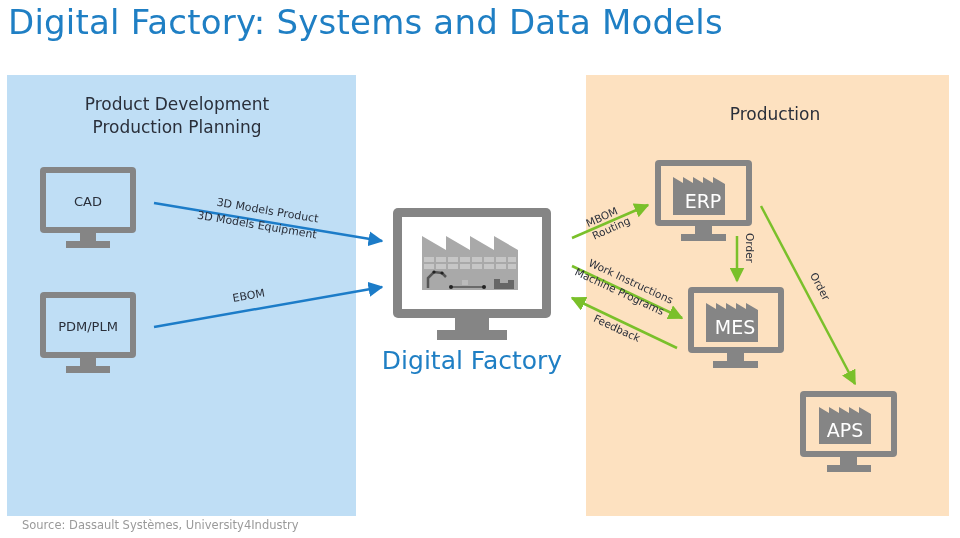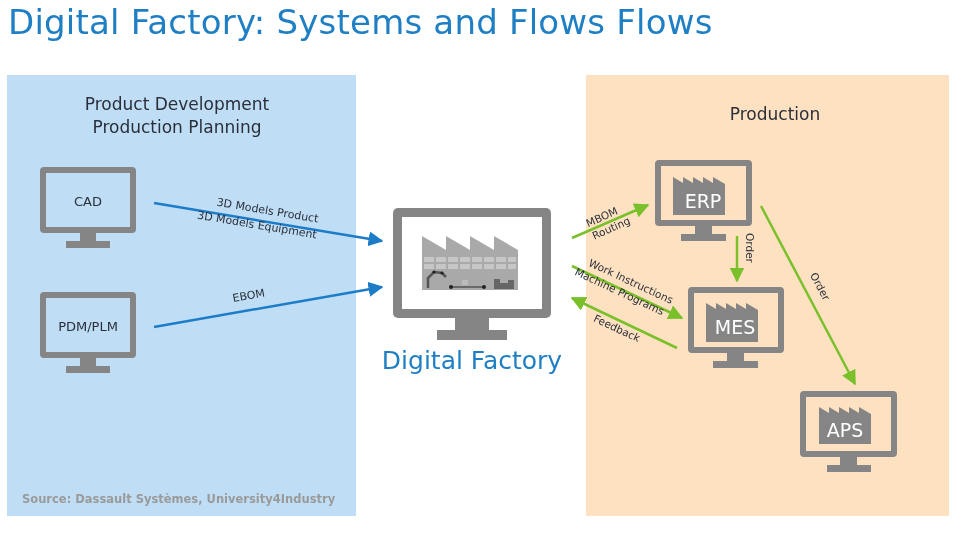--- a/index.html
+++ b/index.html
@@ -1,28 +1,28 @@
 <!DOCTYPE html>
 <html><head>
 <meta charset="utf-8">
 <style>
   html, body { margin: 0; padding: 0; background: #ffffff; }
   body { width: 960px; height: 538px; position: relative; overflow: hidden;
          font-family: "DejaVu Sans", sans-serif; }
   .title { position: absolute; left: 8px; top: 2px; font-size: 34px; color: #1f7fc4;
            letter-spacing: 0.2px; white-space: nowrap; font-family: "DejaVu Sans", sans-serif; }
-  .source { position: absolute; left: 22px; top: 492px; font-size: 11.5px; color: #9a9a9a;
-            font-family: "DejaVu Sans", sans-serif; white-space: nowrap; font-weight: bold; }
+  .source { position: absolute; left: 22px; top: 518px; font-size: 11.5px; color: #9a9a9a;
+            font-family: "DejaVu Sans", sans-serif; white-space: nowrap; }
   svg { position: absolute; left: 0; top: 0; }
   svg text { font-family: "DejaVu Sans", sans-serif; }
 </style>
 </head>
 <body>
 
-<div class="title">Digital Factory: Systems and Flows Flows</div>
+<div class="title">Digital Factory: Systems and Data Models</div>
 
 <svg width="960" height="538" viewBox="0 0 960 538">
   <defs>
     <marker id="ah-blue" viewBox="0 0 10 10" refX="9" refY="5" markerWidth="6" markerHeight="6" orient="auto" markerUnits="strokeWidth">
       <path d="M0,0 L10,5 L0,10 z" fill="#1c7cc8"></path>
     </marker>
     <marker id="ah-green" viewBox="0 0 10 10" refX="9" refY="5" markerWidth="6" markerHeight="6" orient="auto" markerUnits="strokeWidth">
       <path d="M0,0 L10,5 L0,10 z" fill="#7ac02a"></path>
     </marker>
   </defs>

